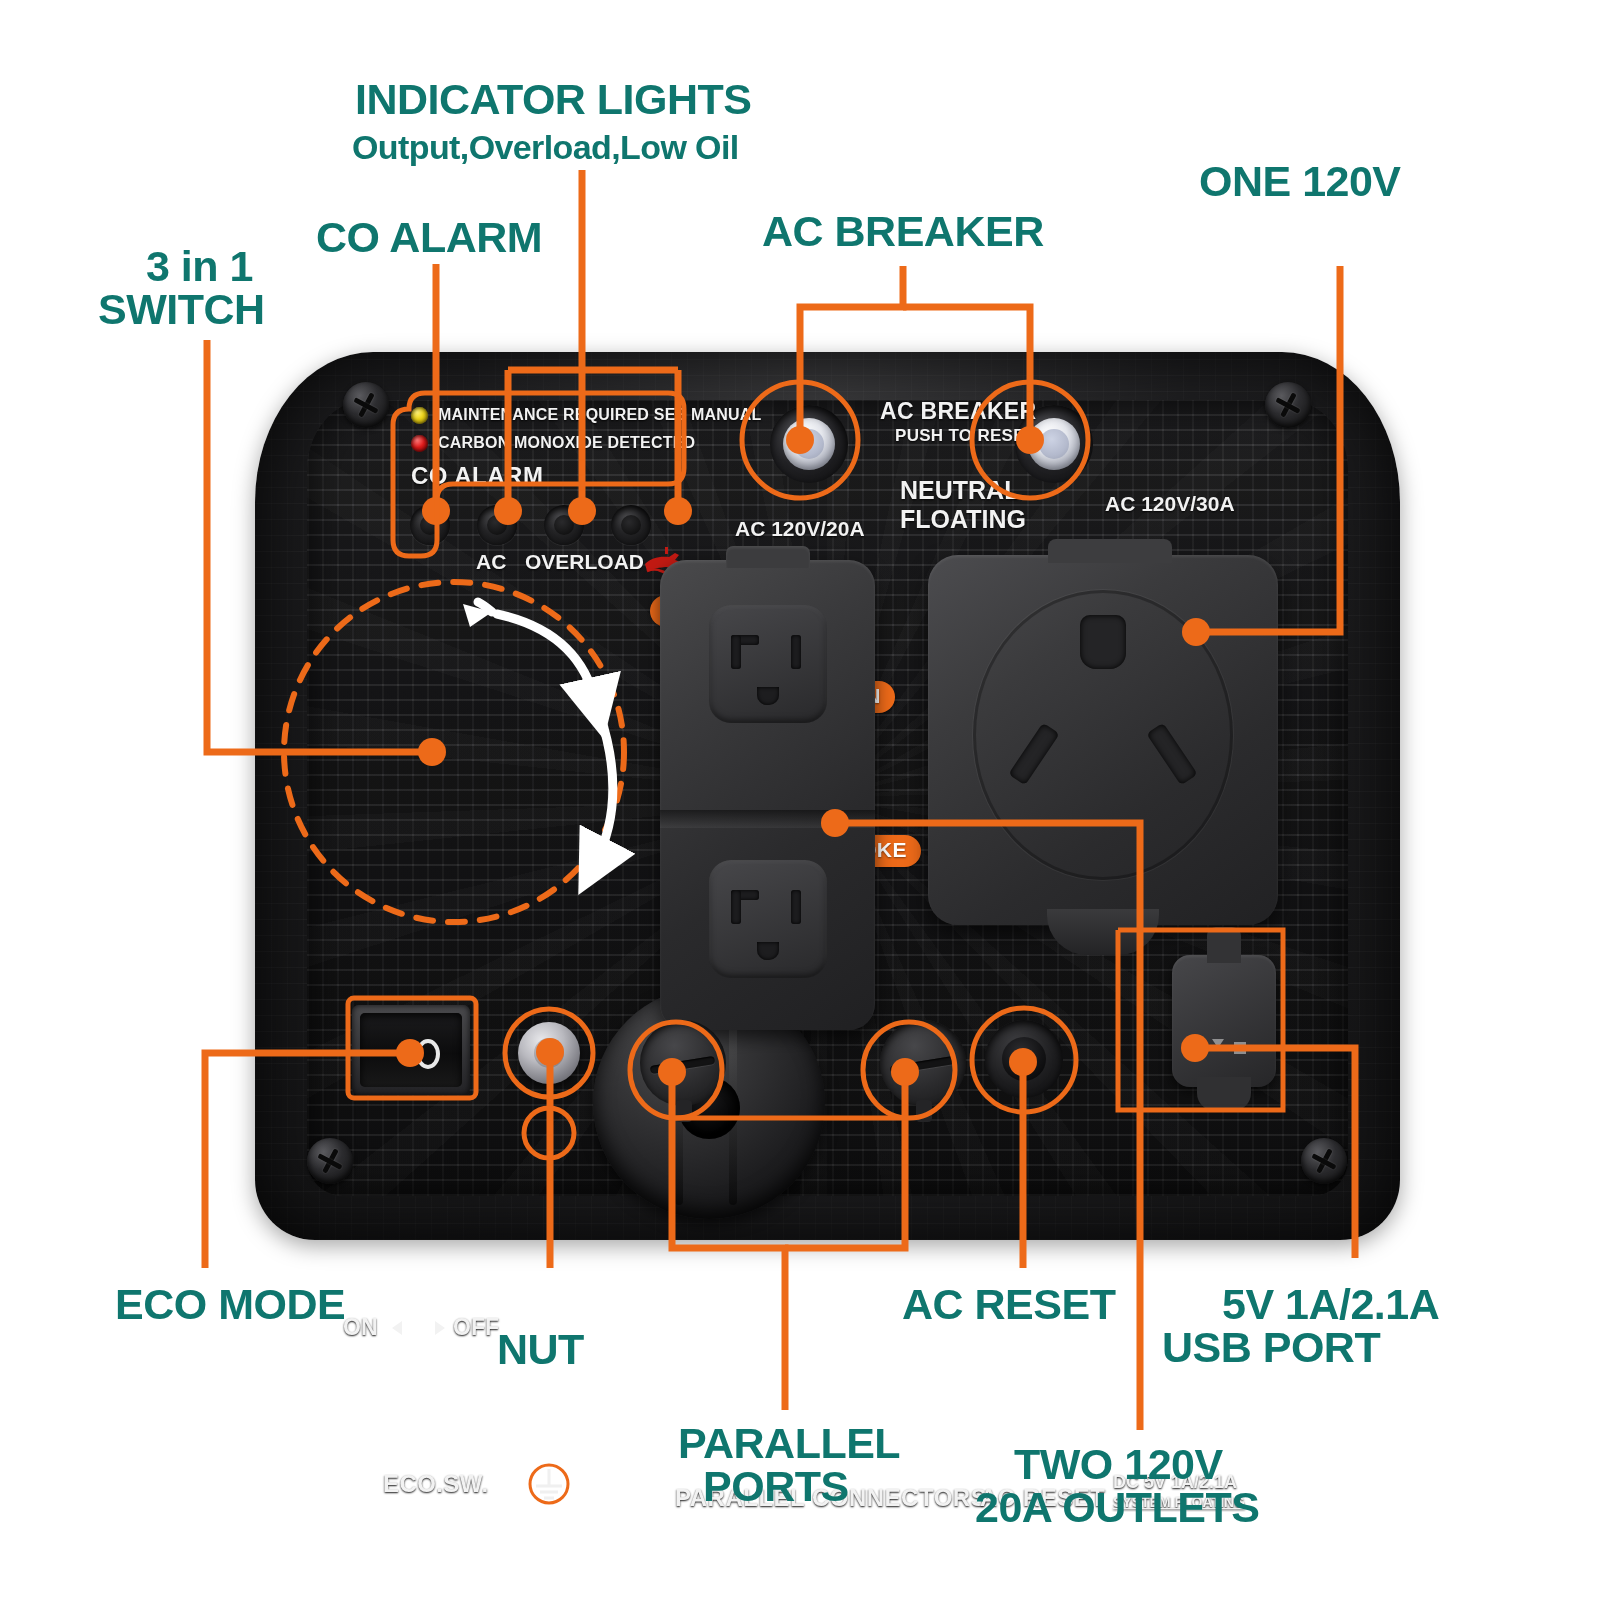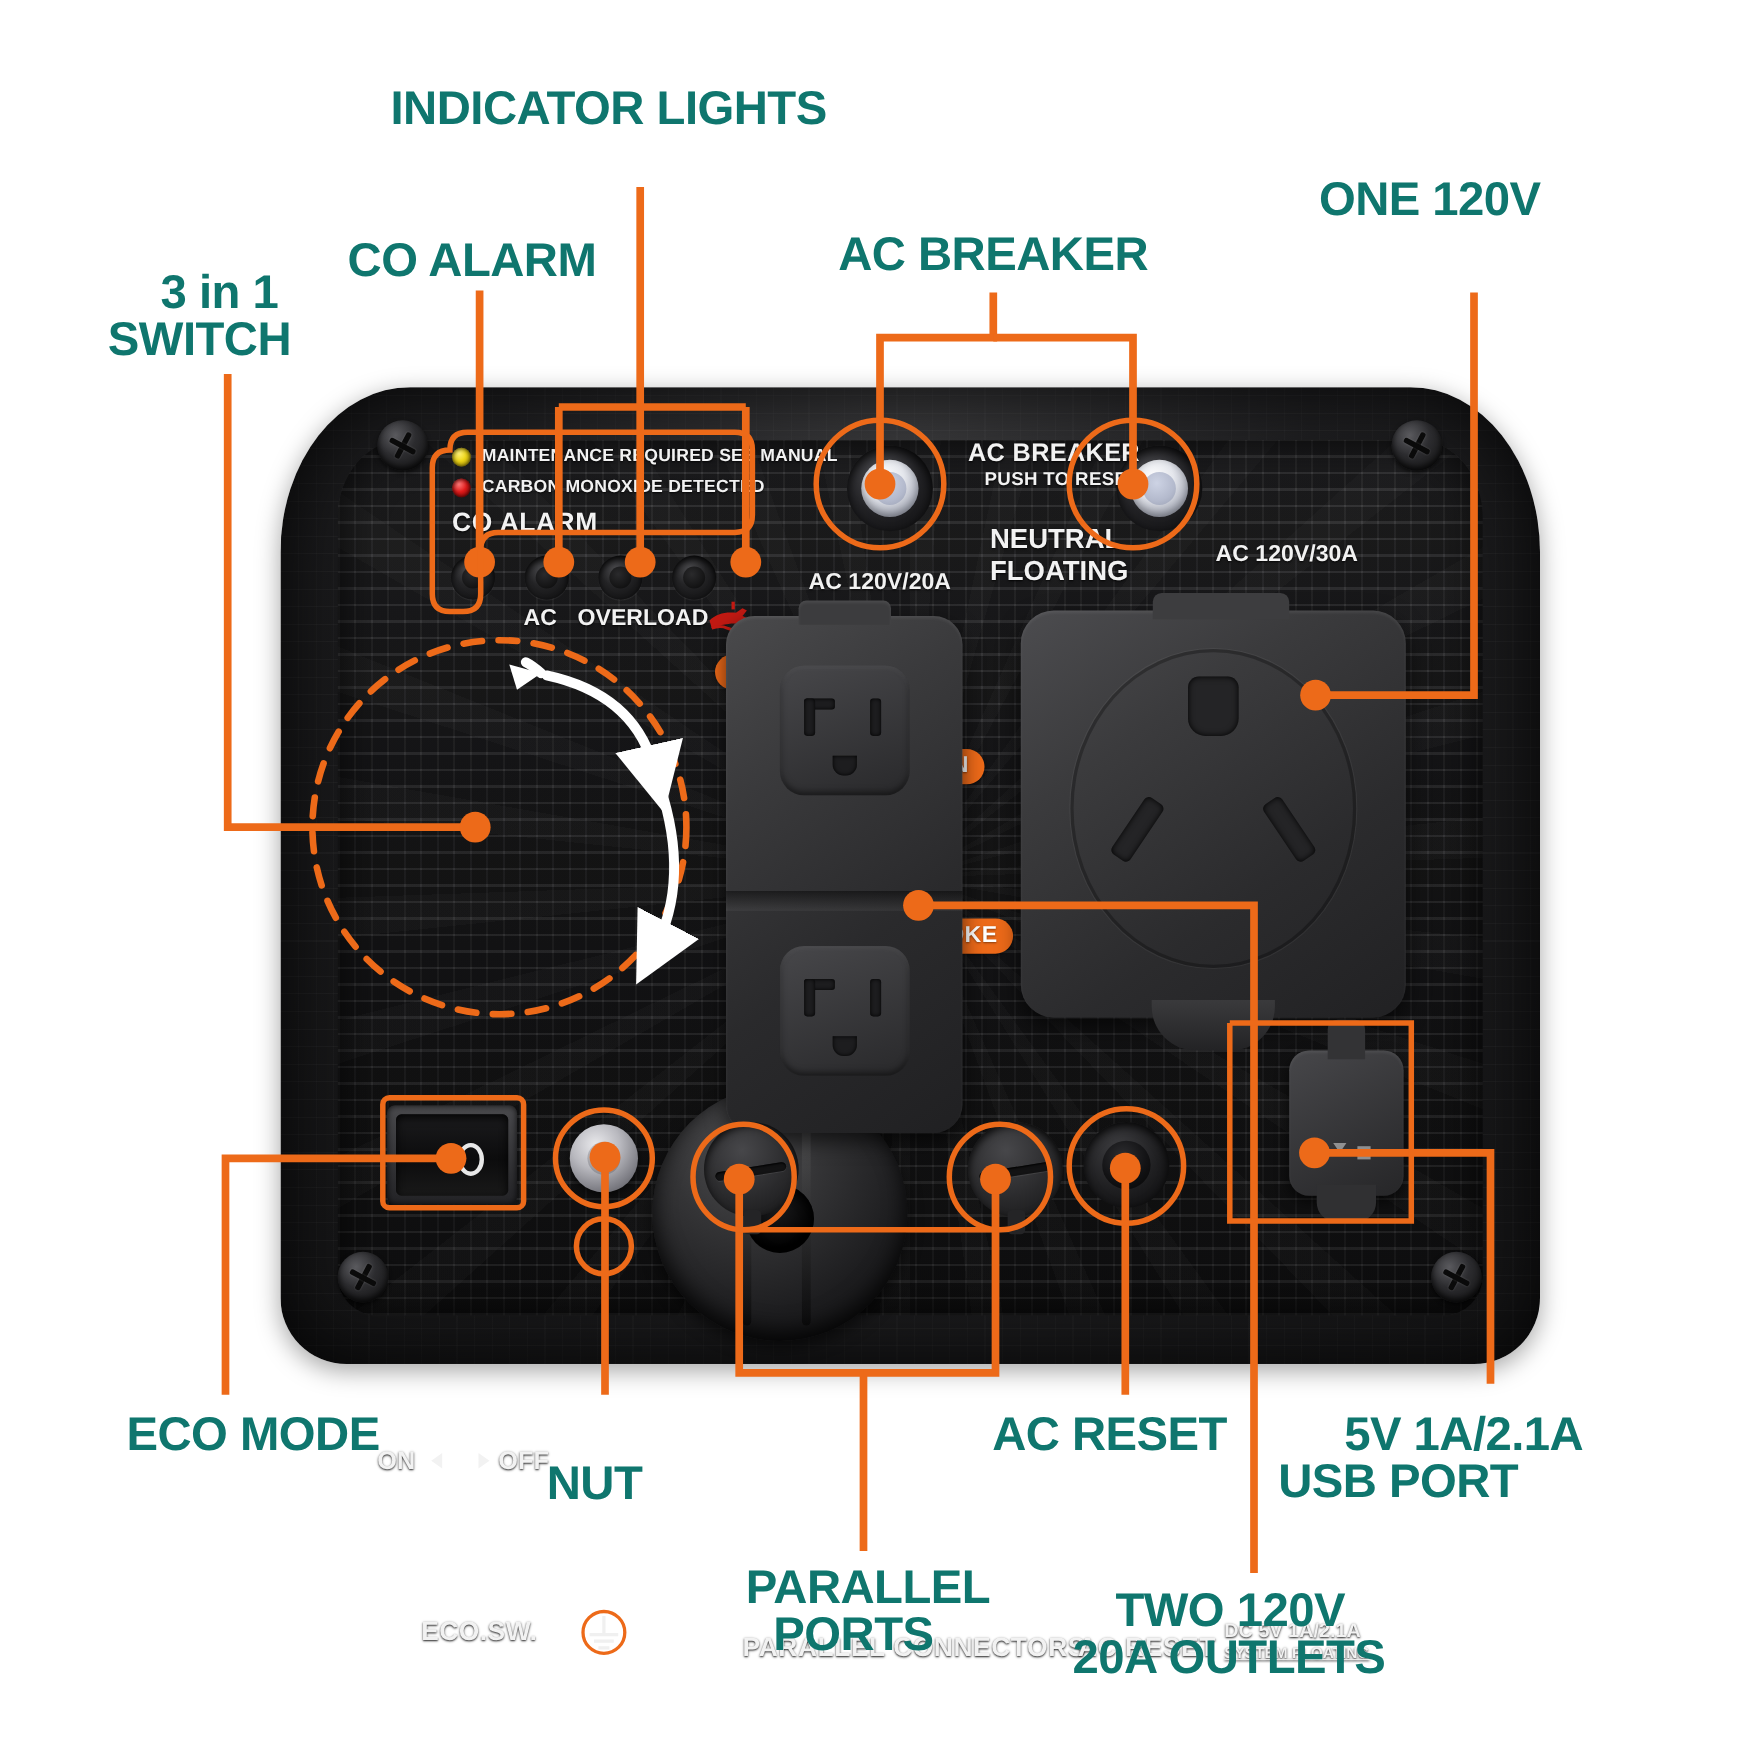--- a/index.html
+++ b/index.html
@@ -383,20 +383,21 @@
     </g>
     <defs>
       <marker id="arw" markerWidth="7" markerHeight="7" refX="3" refY="3.5" orient="auto">
         <path d="M0 0 L7 3.5 L0 7 Z" fill="#ffffff"></path>
       </marker>
     </defs>
     <path d="M492 612 L463 604 L470 627 Z" fill="#ffffff"></path>
   </svg>
 
   <div class="callout big" style="left:355px;top:78px;">INDICATOR LIGHTS</div>
+  <div class="callout sub" style="left:352px;top:130px;">Output,Overload,Low Oil</div>
 
   <div class="callout big" style="left:316px;top:216px;">CO ALARM</div>
 
   <div class="callout big" style="left:146px;top:245px;">3 in 1</div>
   <div class="callout big" style="left:98px;top:288px;">SWITCH</div>
 
   <div class="callout big" style="left:762px;top:210px;">AC BREAKER</div>
 
   <div class="callout big" style="left:1199px;top:160px;">ONE 120V</div>
 

